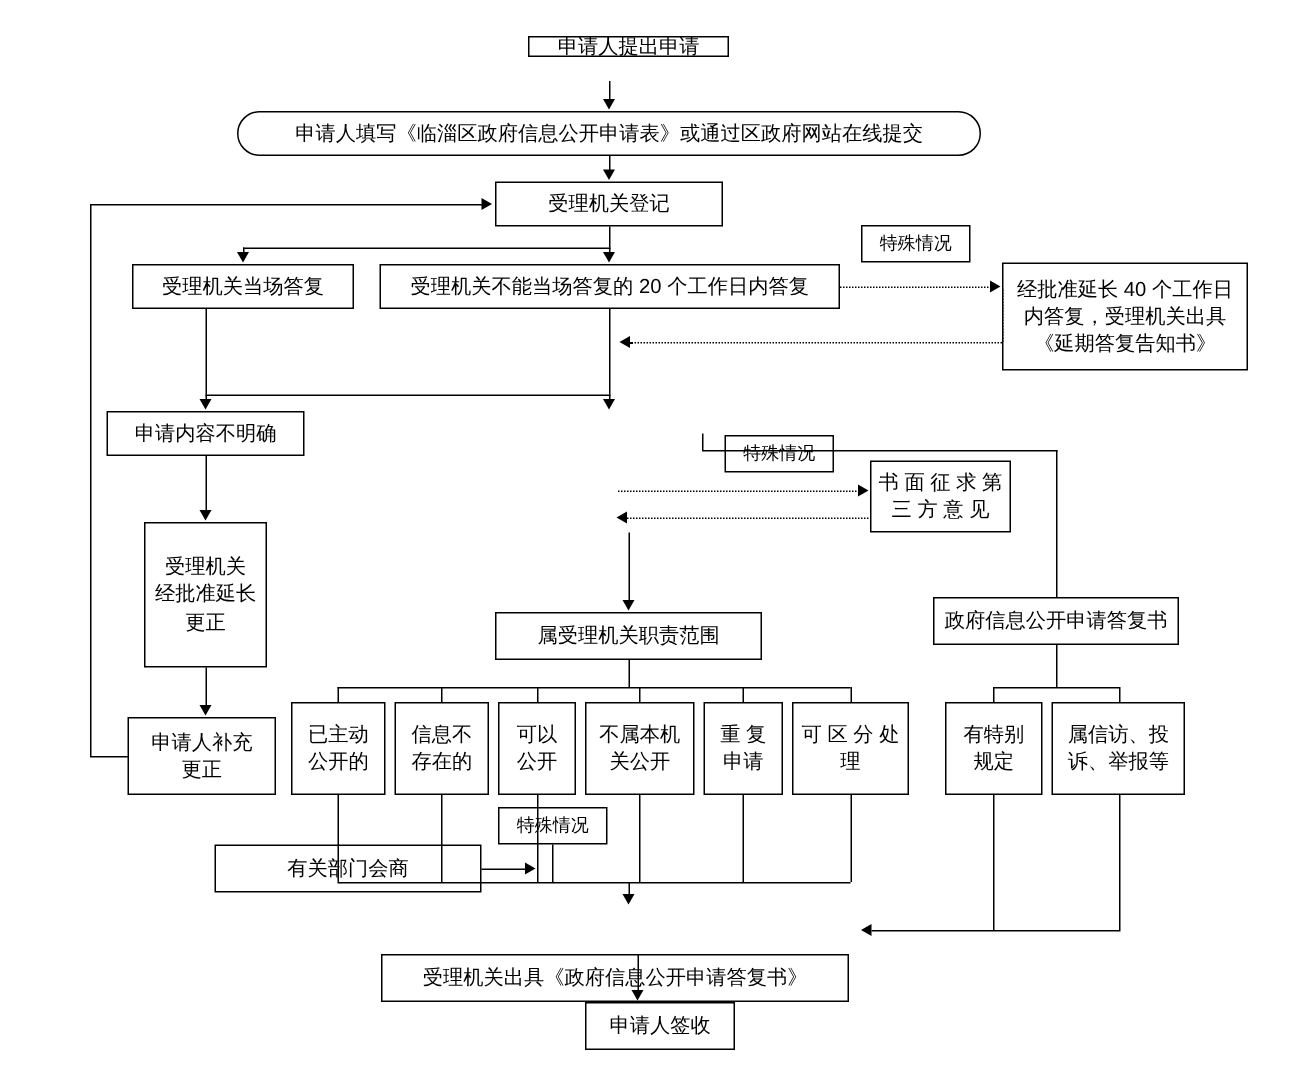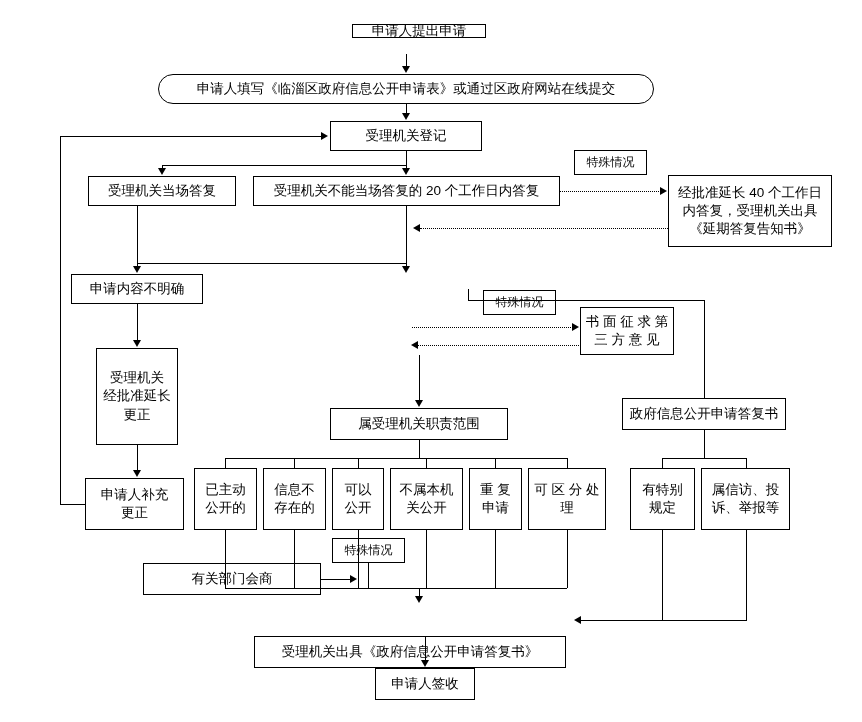--- a/index.html
+++ b/index.html
@@ -94,21 +94,21 @@
 
   <div class="box" style="left:630px;top:468px;width:65px;height:62px;">有特别
 规定</div>
   <div class="box" style="left:701px;top:468px;width:89px;height:62px;">属信访、投
 诉、举报等</div>
 
   <div class="box" style="left:143px;top:563px;width:178px;height:32px;">有关部门会商</div>
 
   <div class="box" style="left:254px;top:604px;width:312px;height:32px;margin-top:32px;">受理机关出具《政府信息公开申请答复书》</div>
 
-  <div class="box" style="left:375px;top:668px;width:100px;height:32px;">申请人签收</div>
+  <div class="box" style="left:390px;top:668px;width:100px;height:32px;">申请人签收</div>
 
   <div class="lbl" style="left:574px;top:150px;width:73px;height:25px;">特殊情况</div>
   <div class="lbl" style="left:483px;top:290px;width:73px;height:25px;">特殊情况</div>
   <div class="lbl" style="left:332px;top:538px;width:73px;height:25px;">特殊情况</div>
 
   <div class="ln v" style="left:406px;top:54px;height:13px;"></div>
   <div class="arw down" style="left:402px;top:66px;"></div>
 
   <div class="ln v" style="left:406px;top:104px;height:10px;"></div>
   <div class="arw down" style="left:402px;top:113px;"></div>

